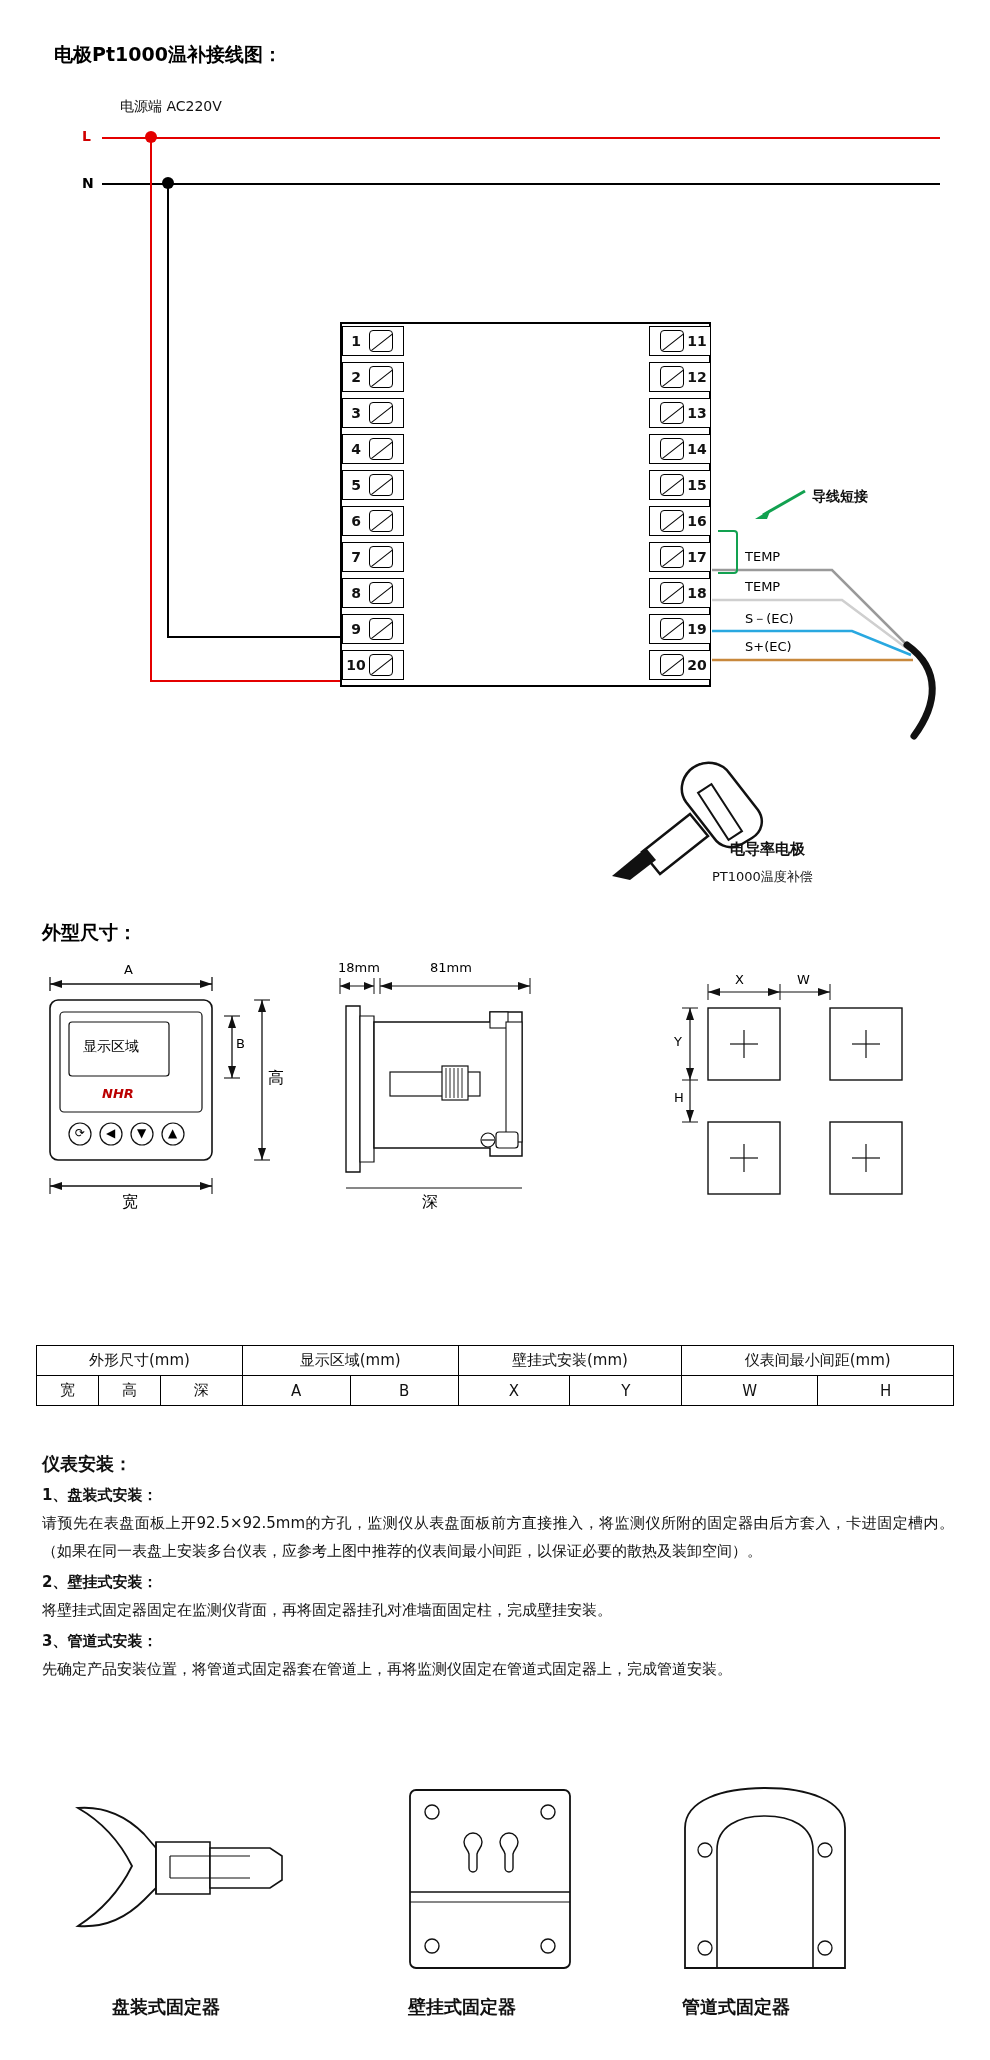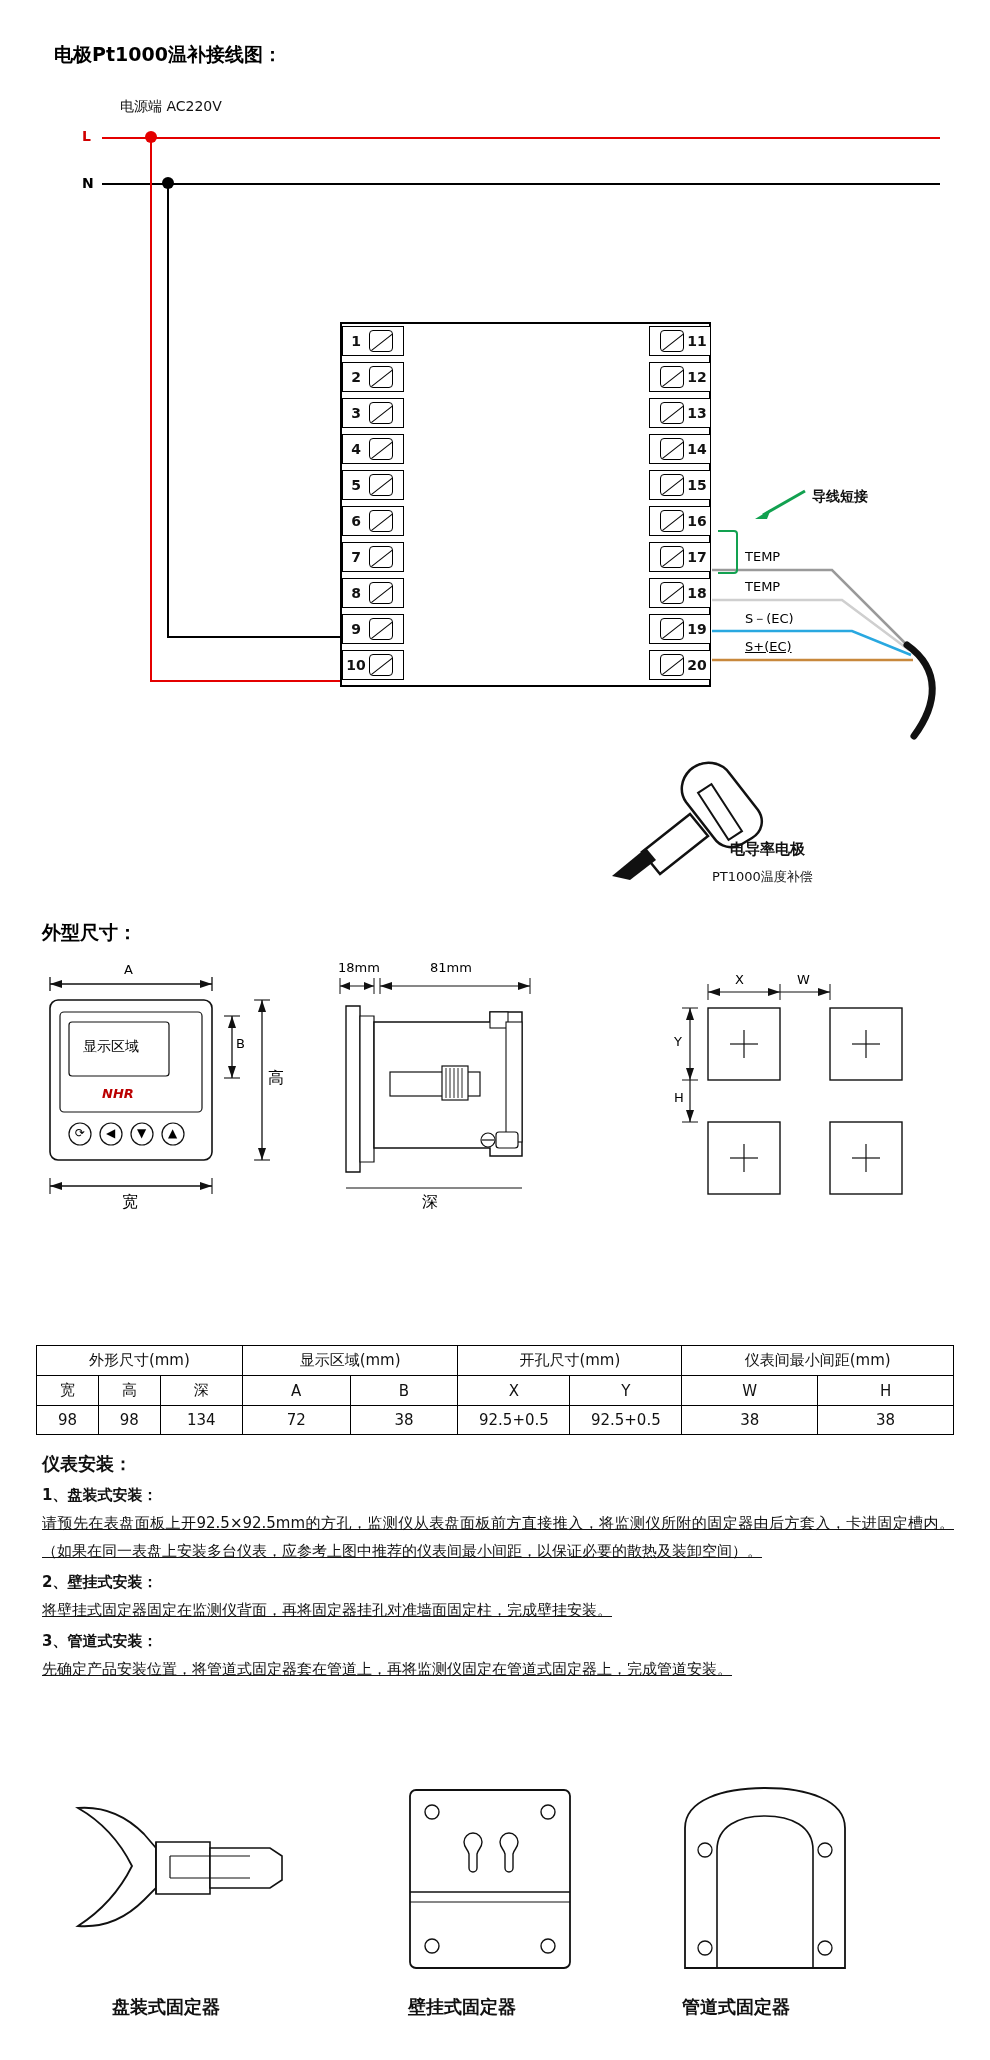--- a/index.html
+++ b/index.html
@@ -96,21 +96,21 @@
   #dim-table { position:absolute; left:36px; top:1345px; width:918px; border-collapse:collapse; }
   #dim-table td, #dim-table th {
     border:1.4px solid #000; text-align:center; font-size:15px; padding:5px 2px; font-weight:normal;
   }
   #dim-table tr.head td { font-size:15px; }
 
   
   #sec-install { position:absolute; left:42px; top:1452px; width:912px;}
   #install-title { font-size:18px; font-weight:bold; margin-bottom:10px;}
   .item-head { font-size:15px; font-weight:bold; margin:8px 0 4px 0;}
-  .item-body { font-size:15px; line-height:28px; text-align:justify;text-decoration:underline;}
+  .item-body { font-size:15px; line-height:28px; text-align:justify;}
 
   
   #brackets { position:absolute; left:0; top:1790px; width:990px; height:270px;}
   .br-cap { position:absolute; font-size:18px; font-weight:bold; }
 
   svg { display:block; overflow:visible; }
 </style>
 </head>
 <body>
 
@@ -224,21 +224,21 @@
       <path d="M10,30 L130,30 L205,105" stroke="#9a9a9a" stroke-width="2.5" fill="none"></path>
       <path d="M10,60 L140,60 L207,110" stroke="#cfcfcf" stroke-width="2.5" fill="none"></path>
       <path d="M10,91 L150,91 L209,115" stroke="#29a8e0" stroke-width="2.5" fill="none"></path>
       <path d="M10,120 L160,120 L211,120" stroke="#c8883c" stroke-width="2.5" fill="none"></path>
       <path d="M205,105 C240,130 235,165 212,196" stroke="#111" stroke-width="7" fill="none" stroke-linecap="round"></path>
     </svg>
 
     <div class="sig-label" style="left:733px; top:549px;">TEMP</div>
     <div class="sig-label" style="left:733px; top:579px;">TEMP</div>
     <div class="sig-label" style="left:733px; top:610px;">S－(EC)</div>
-    <div class="sig-label" style="left:733px; top:639px;text-decoration:underline;">S+(EC)</div>
+    <div class="sig-label" style="left:733px; top:639px;">S+(EC)</div>
 
     <div id="short-wire"></div>
     <svg id="short-arrow" viewBox="0 0 62 36">
       <path d="M58,4 L16,28" stroke="#12a150" stroke-width="3" fill="none"></path>
       <path d="M8,32 L24,22 L20,32 Z" fill="#12a150"></path>
     </svg>
     <div id="short-label">导线短接</div>
 
     <svg id="probe" viewBox="0 0 250 140">
       <path d="M118,22 C132,10 150,14 158,26 L186,62 C193,72 190,84 180,90 L170,96 C160,102 148,99 142,90 L114,54 C107,44 109,31 118,22 Z" fill="#fff" stroke="#111" stroke-width="2.5"></path>
@@ -382,45 +382,34 @@
       <div class="dimtxt" style="left:-6px; top:66px;">Y</div>
       <div class="dimtxt" style="left:-6px; top:122px;">H</div>
     </div>
   </div>
 
   <table id="dim-table">
     <tbody>
       <tr class="head">
         <td colspan="3">外形尺寸(mm)</td>
         <td colspan="2">显示区域(mm)</td>
-        <td colspan="2">开孔尺寸(mm)</td>
+        <td colspan="2">壁挂式安装(mm)</td>
         <td colspan="2">仪表间最小间距(mm)</td>
       </tr>
       <tr>
         <td style="width:62px">宽</td>
         <td style="width:62px">高</td>
         <td style="width:82px">深</td>
         <td style="width:108px">A</td>
         <td style="width:108px">B</td>
         <td style="width:112px">X</td>
         <td style="width:112px">Y</td>
         <td style="width:136px">W</td>
         <td style="width:136px">H</td>
       </tr>
-      <tr>
-        <td>98</td>
-        <td>98</td>
-        <td>134</td>
-        <td>72</td>
-        <td>38</td>
-        <td>92.5+0.5</td>
-        <td>92.5+0.5</td>
-        <td>38</td>
-        <td>38</td>
-      </tr>
     </tbody>
   </table>
 
   <div id="sec-install">
     <div id="install-title">仪表安装：</div>
 
     <div class="item-head">1、盘装式安装：</div>
     <div class="item-body">请预先在表盘面板上开92.5×92.5mm的方孔，监测仪从表盘面板前方直接推入，将监测仪所附的固定器由后方套入，卡进固定槽内。（如果在同一表盘上安装多台仪表，应参考上图中推荐的仪表间最小间距，以保证必要的散热及装卸空间）。</div>
 
     <div class="item-head">2、壁挂式安装：</div>

